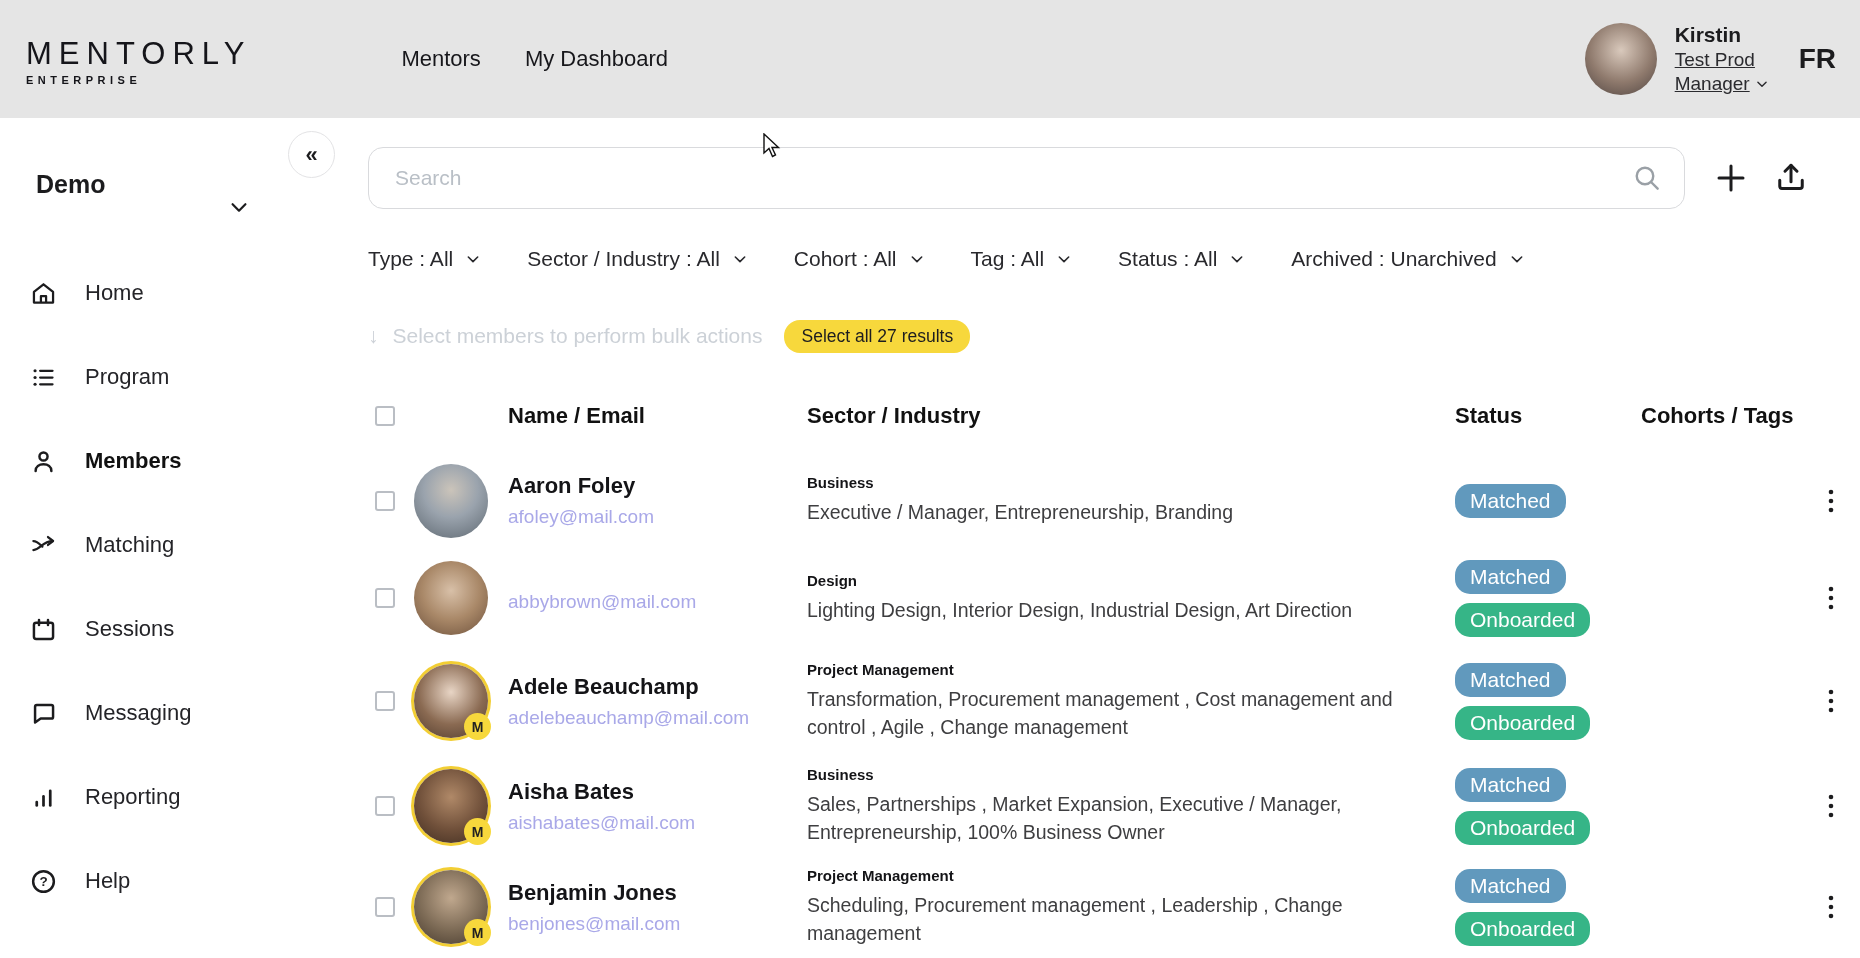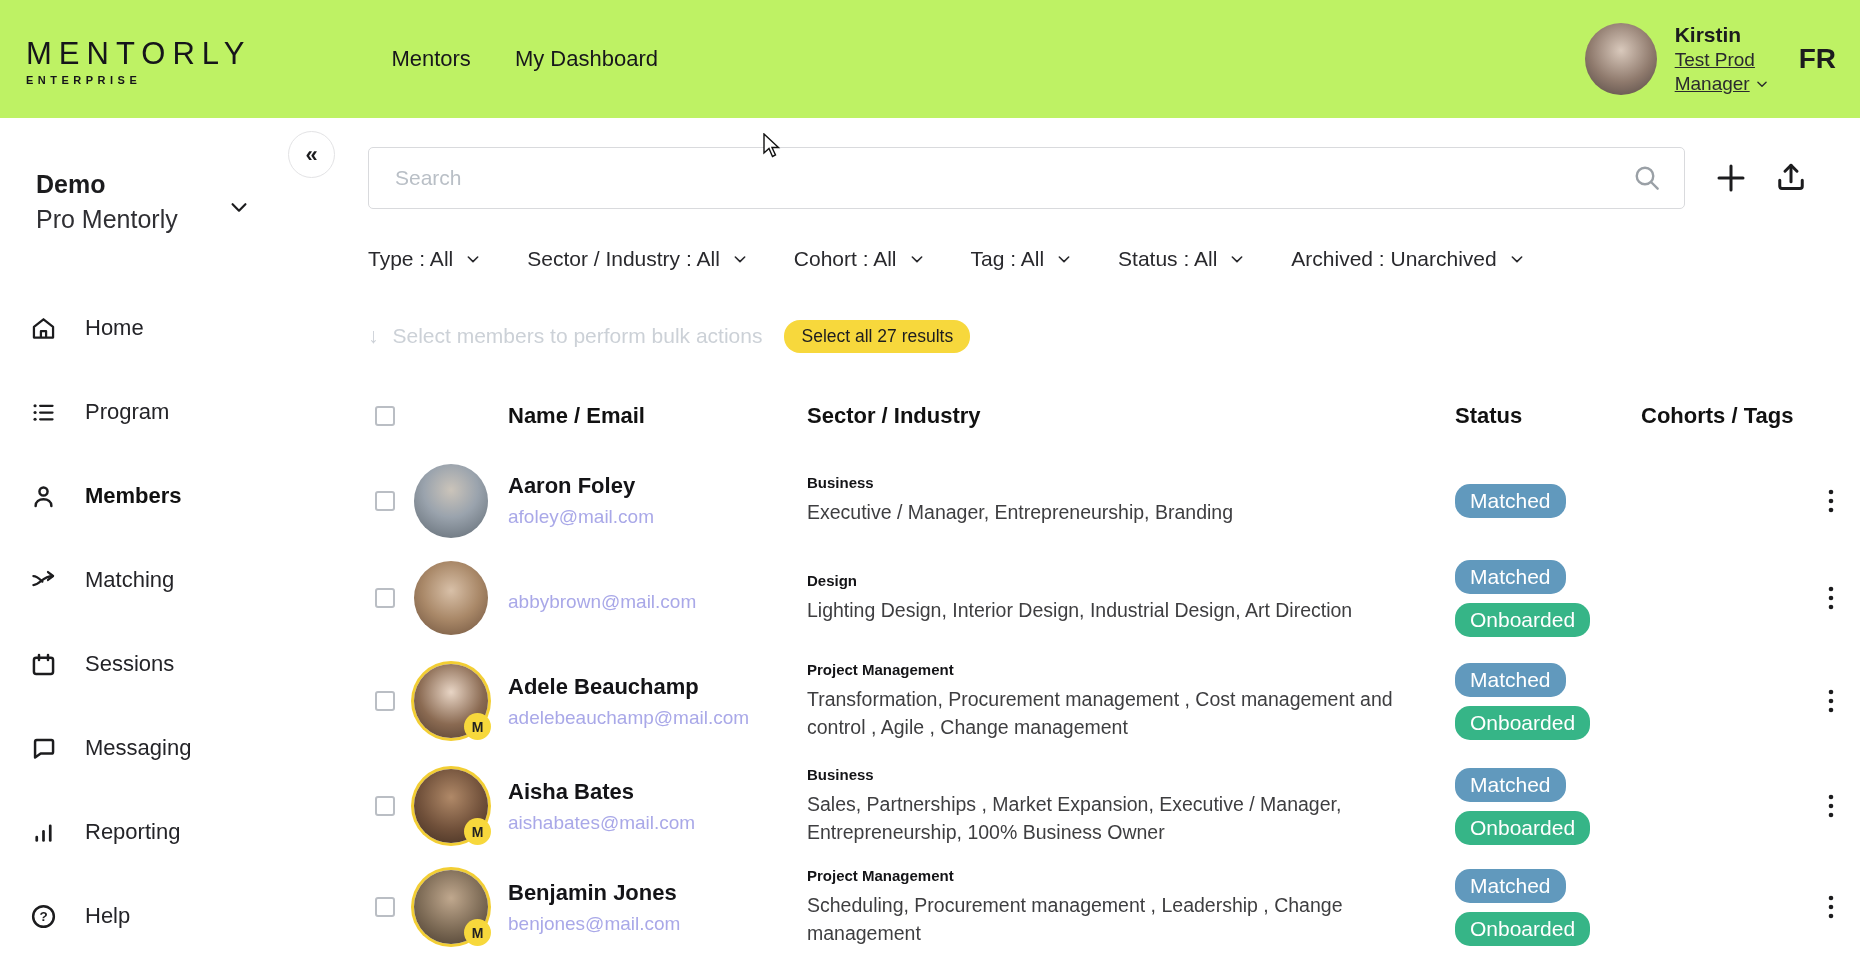--- a/index.html
+++ b/index.html
@@ -2,21 +2,21 @@
 <html><head>
 <meta charset="utf-8">
 <style>
   * { margin:0; padding:0; box-sizing:border-box; }
   html,body { width:1860px; height:958px; background:#fff; }
   body { font-family:"Liberation Sans","DejaVu Sans",sans-serif; color:#1c1c1e; }
   .app { position:relative; width:1860px; height:958px; overflow:hidden; background:#fff; }
 
   
   .topbar { position:absolute; top:0; left:0; width:1860px; height:118px;
-            background:#bef264; display:flex; align-items:center; z-index:5; }
+            background:#e5e5e5; display:flex; align-items:center; z-index:5;gap:10px; }
   .logo { margin-left:26px; margin-top:4px; }
   .logo-title { font-size:31px; font-weight:400; letter-spacing:7px; color:#15151a; }
   .logo-sub { font-size:11px; font-weight:700; letter-spacing:4.5px; color:#15151a; margin-top:2px; }
   .top-nav { display:flex; gap:44px; margin-left:140px; }
   .top-nav a { font-size:22px; color:#17171b; text-decoration:none; }
   .user-area { margin-left:auto; display:flex; align-items:center; gap:18px; padding-right:24px; }
   .avatar { border-radius:50%; background:radial-gradient(circle at 50% 38%, #d9c9bc 0%, #8f7a6d 55%, #4e4340 100%); }
   .user-avatar { width:72px; height:72px; }
   .user-text { line-height:1.25; max-width:110px; }
   .user-name { font-weight:800; font-size:21px; }
@@ -39,21 +39,21 @@
   .collapse-btn { position:absolute; left:288px; top:131px; width:47px; height:47px;
                   border-radius:50%; background:#fff; border:1px solid #e3e3e5;
                   font-size:22px; font-weight:700; color:#1c1c1e; z-index:6;
                   display:flex; align-items:center; justify-content:center; cursor:pointer; }
 
   
   .main { position:absolute; top:118px; left:310px; width:1550px; height:840px; padding-left:58px; }
 
   .search-row { margin-top:29px; display:flex; align-items:center; }
   .search-box { position:relative; width:1317px; height:62px; }
-  .search-box input { width:100%; height:100%; border:1px solid #d9dadd; border-radius:5px;
+  .search-box input { width:100%; height:100%; border:1px solid #d9dadd; border-radius:15px;
                       font-size:21px; padding:0 64px 0 26px; color:#1c1c1e; outline:none;
                       font-family:inherit; }
   .search-box input::placeholder { color:#b9bfc6; }
   .search-icon { position:absolute; right:22px; top:15px; }
   .icon-btn { background:none; border:none; cursor:pointer; display:flex; align-items:center; justify-content:center; }
   .plus-btn { margin-left:28px; } .upload-btn { margin-left:24px; }
 
   .filter-row { margin-top:30px; height:40px; display:flex; align-items:center; gap:46px; }
   .filter { display:flex; align-items:center; gap:12px; font-size:21px; color:#29292d; cursor:pointer; background:none; border:none; font-family:inherit; }
 
@@ -131,21 +131,20 @@
             </svg>
         </div>
       </div>
       <div class="lang">FR</div>
     </div>
   </header>
 
   <aside class="sidebar">
     <div class="org-switcher">
       <div class="org-name">Demo</div>
-      <div class="org-plan">Pro Mentorly</div>
       <svg class="org-chevron" width="22" height="22">
           <use href="#chev"></use>
         </svg>
     </div>
     <nav class="side-nav">
       <div class="side-item">
         <svg width="27" height="27" viewBox="0 0 24 24">
             <path d="M3.5 10.5 12 3.8l8.5 6.7V20h-17z M9.7 20v-5.6h4.6V20" fill="none" stroke="#1c1c1e" stroke-width="2" stroke-linecap="round" stroke-linejoin="round"></path>
           </svg>
         <span class="lbl">Home</span>

